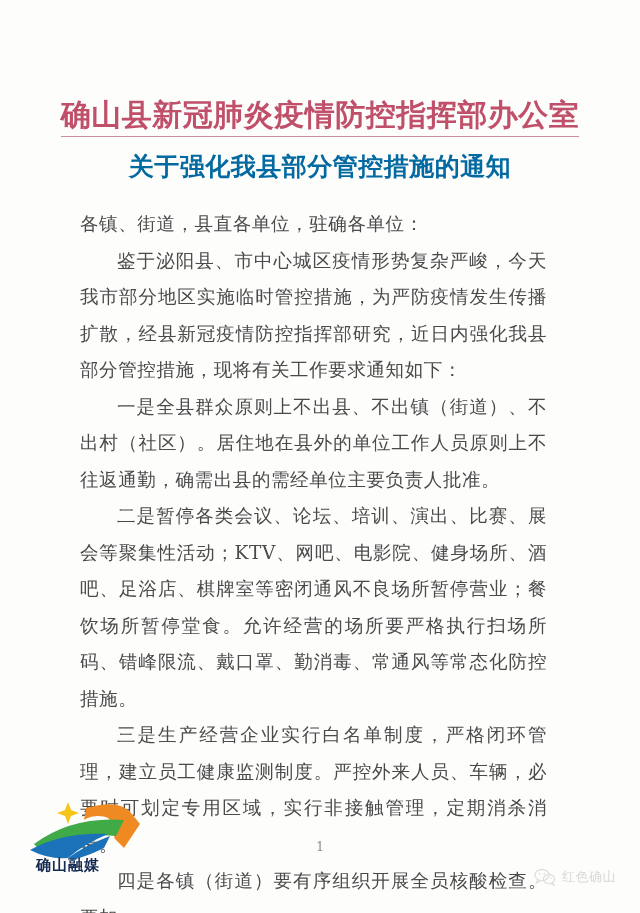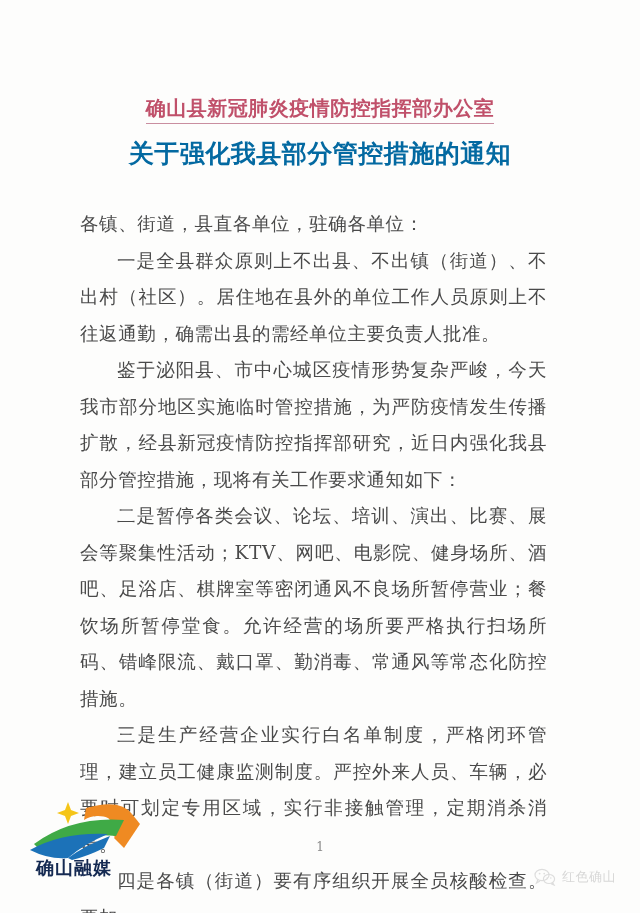--- a/index.html
+++ b/index.html
@@ -22,21 +22,21 @@
 
   
   .title-block {
     position: absolute;
     top: 96px;
     left: 0;
     right: 0;
     text-align: center;
   }
   .title-main {
-    font-size: 20px;
+    font-size: 30px;
     font-weight: bold;
     color: #c0506a;
     letter-spacing: 0.5px;
     line-height: 1.25;
     display: inline-block;
     border-bottom: 1.5px solid #c98ea0;
     padding-bottom: 2px;
     font-family: "DejaVu Serif", "Liberation Serif", serif;
     text-align: center;
   }
@@ -94,21 +94,21 @@
     position: absolute;
     top: 0;
     left: 0;
     width: 130px;
     height: 62px;
   }
   .logo-text {
     position: absolute;
     top: 56px;
     left: 8px;
-    font-size: 18px;
+    font-size: 15px;
     font-weight: bold;
     color: #152a52;
     letter-spacing: 1px;
     font-family: "DejaVu Sans", "Liberation Sans", sans-serif;
   }
 
   
   .wechat-mark {
     position: absolute;
     right: 24px;
@@ -130,22 +130,22 @@
 
 <div class="page">
 
   <div class="title-block">
     <div class="title-main">确山县新冠肺炎疫情防控指挥部办公室</div>
     <div class="title-sub">关于强化我县部分管控措施的通知</div>
   </div>
 
   <div class="body-text">
     <p class="para">各镇、街道，县直各单位，驻确各单位：</p>
+    <p class="para indent">鉴于泌阳县、市中心城区疫情形势复杂严峻，今天我市部分地区实施临时管控措施，为严防疫情发生传播扩散，经县新冠疫情防控指挥部研究，近日内强化我县部分管控措施，现将有关工作要求通知如下：</p>
     <p class="para indent">一是全县群众原则上不出县、不出镇（街道）、不出村（社区）。居住地在县外的单位工作人员原则上不往返通勤，确需出县的需经单位主要负责人批准。</p>
-    <p class="para indent">鉴于泌阳县、市中心城区疫情形势复杂严峻，今天我市部分地区实施临时管控措施，为严防疫情发生传播扩散，经县新冠疫情防控指挥部研究，近日内强化我县部分管控措施，现将有关工作要求通知如下：</p>
     <p class="para indent">二是暂停各类会议、论坛、培训、演出、比赛、展会等聚集性活动；KTV、网吧、电影院、健身场所、酒吧、足浴店、棋牌室等密闭通风不良场所暂停营业；餐饮场所暂停堂食。允许经营的场所要严格执行扫场所码、错峰限流、戴口罩、勤消毒、常通风等常态化防控措施。</p>
     <p class="para indent">三是生产经营企业实行白名单制度，严格闭环管理，建立员工健康监测制度。严控外来人员、车辆，必要时可划定专用区域，实行非接触管理，定期消杀消毒。</p>
     <p class="para indent">四是各镇（街道）要有序组织开展全员核酸检查。要加</p>
   </div>
 
   <div class="page-number">1</div>
 
   <div class="logo">
     <svg class="logo-mark" viewBox="0 0 130 62">
 

